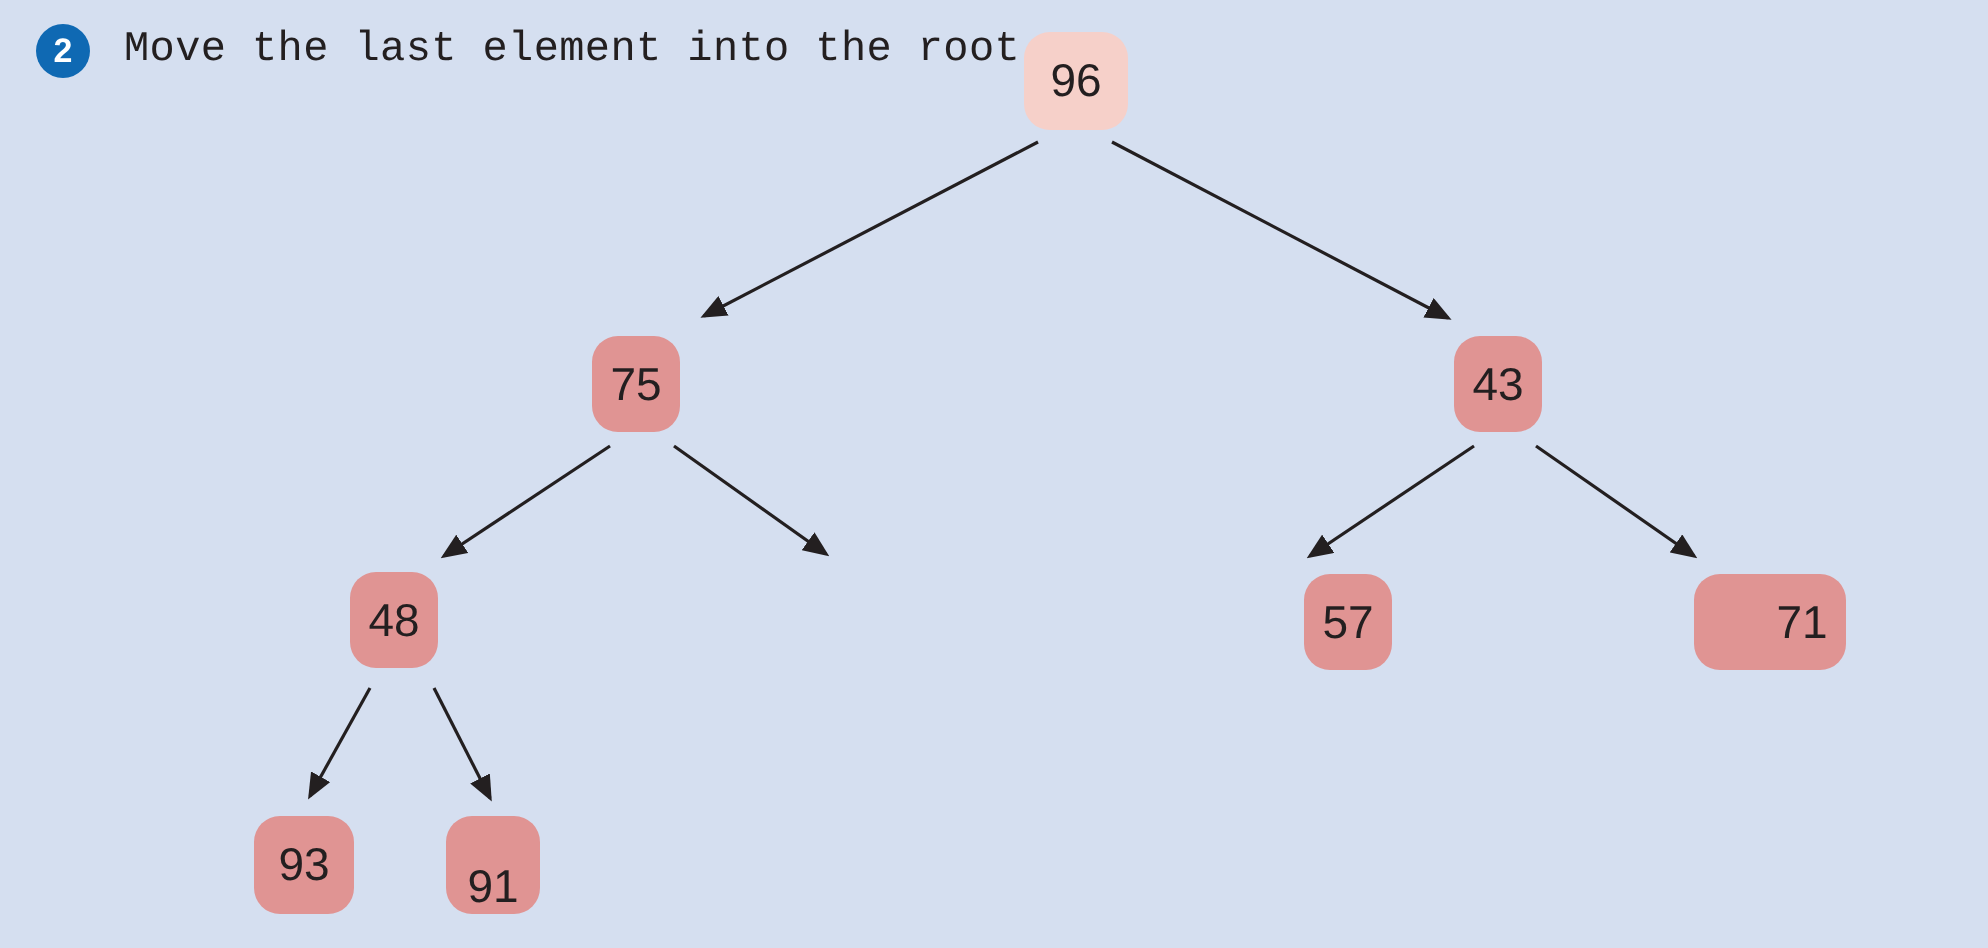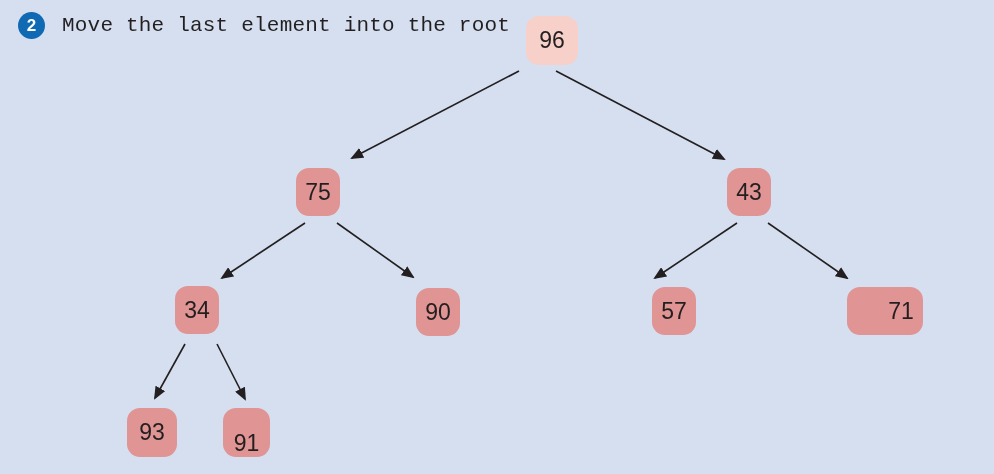--- a/index.html
+++ b/index.html
@@ -32,21 +32,21 @@
   svg.edges line { stroke: var(--ink, #231f20); stroke-width: 1.6; }
 
   .node {
     position: absolute; width: 44px; height: 48px;
     border-radius: 13px;
     background: var(--node, #e09493);
     color: var(--ink, #231f20);
     display: flex; align-items: center; justify-content: center;
     font-size: 23px; font-family: "Liberation Sans", sans-serif;
   }
-  .node.light { background: var(--node-root, #f6d0c9); margin-left: 14px; }
+  .node.light { background: var(--node-root, #f6d0c9); }
 
   .pos-96 { left: 512px; top: 16px; width: 52px; height: 49px; }
   .pos-75 { left: 296px; top: 168px; }
   .pos-43 { left: 727px; top: 168px; }
   .pos-84 { left: 175px; top: 286px; }
   .pos-90 { left: 416px; top: 288px; }
   .pos-57 { left: 608px; top: 287px; margin-left: 44px; }
   .pos-71 { left: 847px; top: 287px; padding-left: 32px; }
   .pos-93 { left: 127px; top: 408px; width: 50px; height: 49px; }
   .pos-91 { left: 223px; top: 408px; width: 47px; height: 49px; align-items: flex-end; }
@@ -82,24 +82,21 @@
   <div class="node light pos-96">
     <span>96</span>
   </div>
   <div class="node pos-75">
     <span>75</span>
   </div>
   <div class="node pos-43">
     <span>43</span>
   </div>
   <div class="node pos-84">
-    <span>34</span>
-  </div>
-  <div class="node pos-90">
-    <span>90</span>
+    <span>48</span>
   </div>
   <div class="node pos-57">
     <span>57</span>
   </div>
   <div class="node pos-71">
     <span>71</span>
   </div>
   <div class="node pos-93">
     <span>93</span>
   </div>

